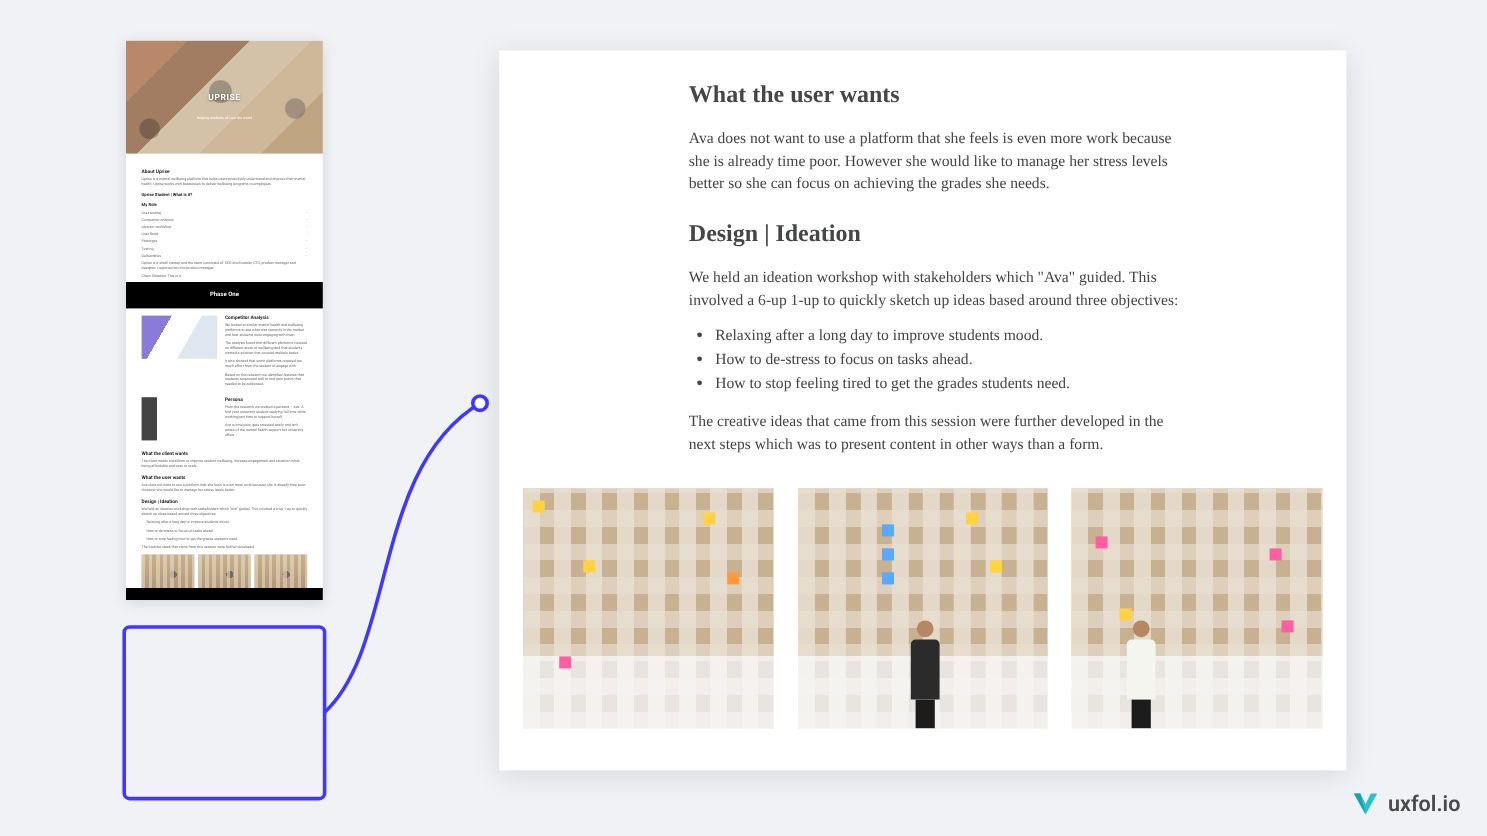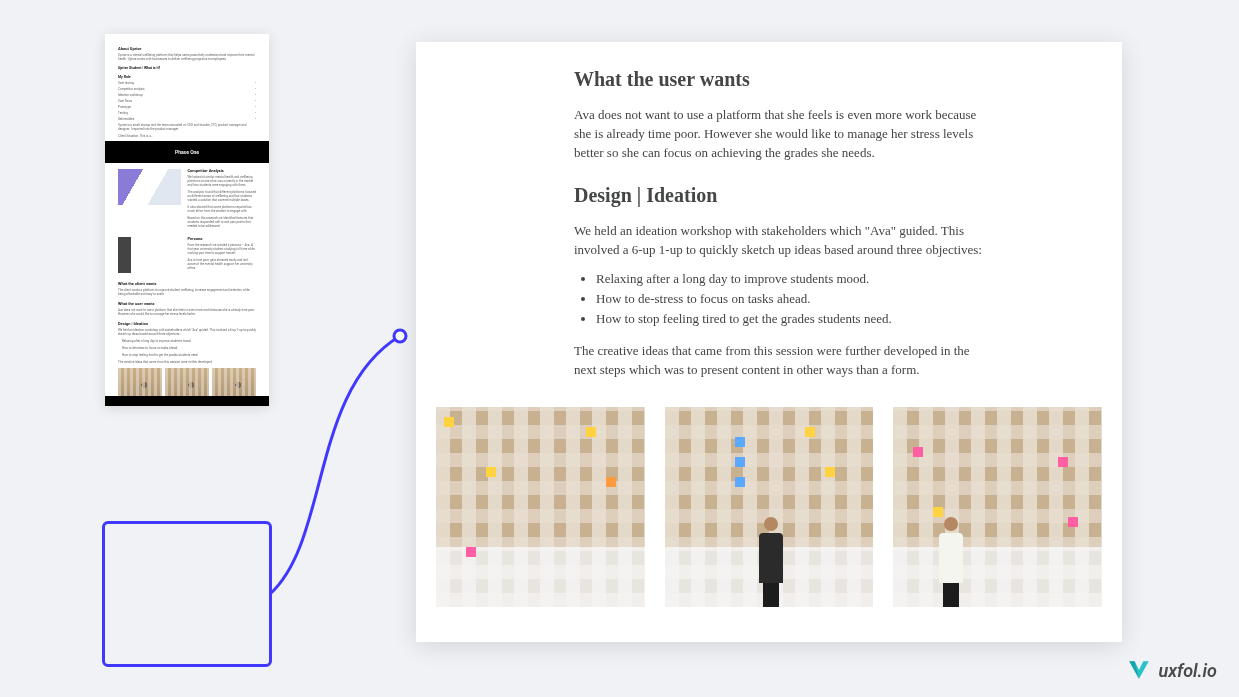--- a/index.html
+++ b/index.html
@@ -271,28 +271,31 @@
   .watermark{
     position:absolute;
     right:22px;
     bottom:14px;
     display:flex;
     align-items:center;
     gap:6px;
     color:#4a4a4a;
     font-weight:600;
     font-size:18px;
-    font-style:italic;
   }
   .watermark svg{ width:26px;height:26px; }
 </style>
 </head>
 <body>
 
 <div class="mini">
+  <div class="mini-hero">
+    <div class="mini-hero-title">UPRISE</div>
+    <div class="mini-hero-sub">Helping students all over the world</div>
+  </div>
 
   <div class="mini-body">
     <div class="mini-sec-title">About Uprise</div>
     <div class="mini-para">Uprise is a mental wellbeing platform that helps users proactively understand and improve their mental health. Uprise works with businesses to deliver wellbeing programs to employees.</div>
     <div class="mini-sec-title" style="font-size:3.5px">Uprise Student | What is it?</div>
     <div class="mini-sec-title" style="font-size:3.5px">My Role</div>
     <div class="mini-row">
         <span>User testing</span>
         <span>-</span>
       </div>

